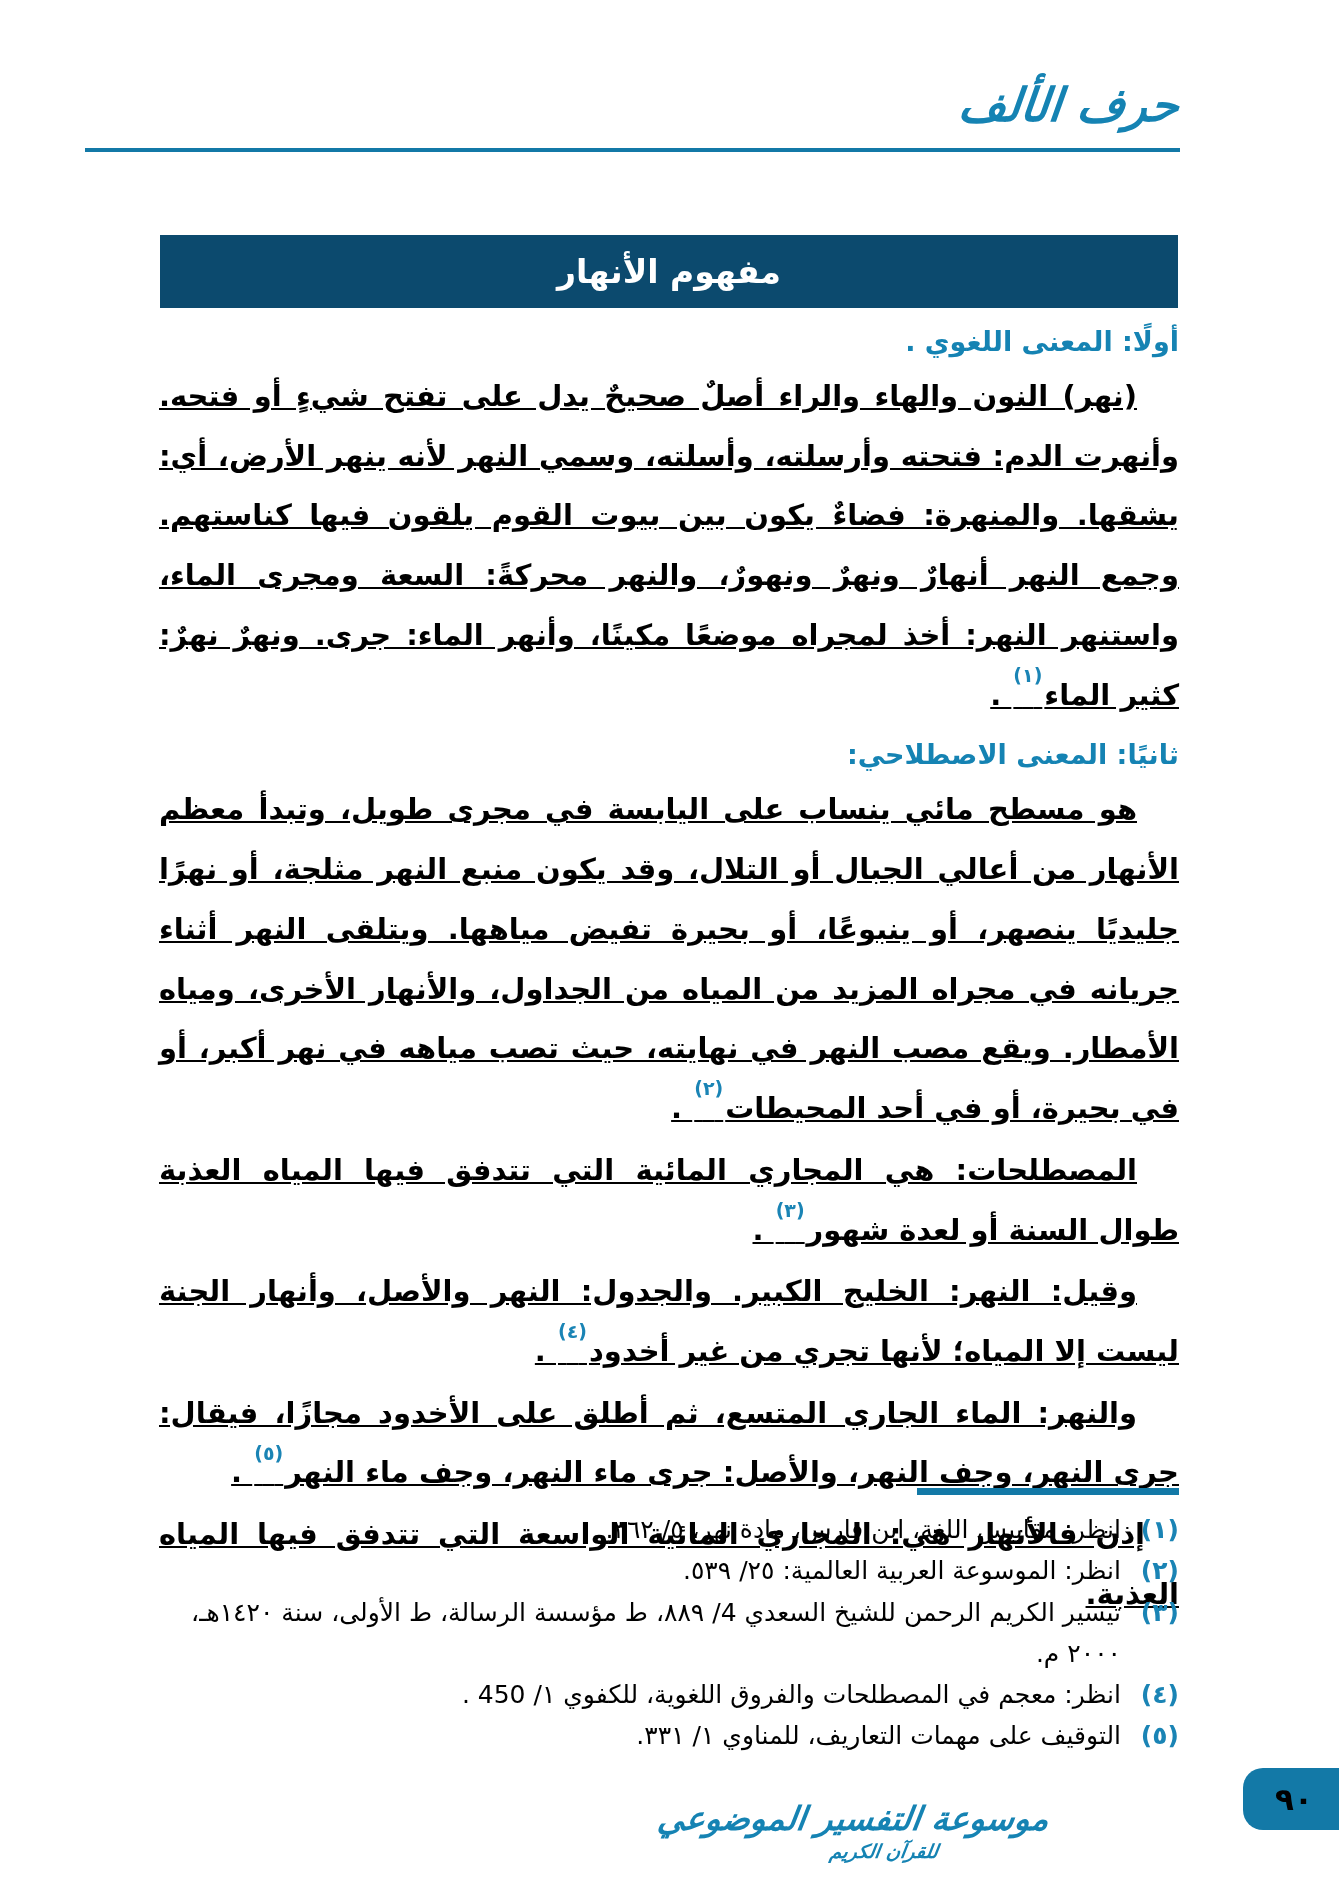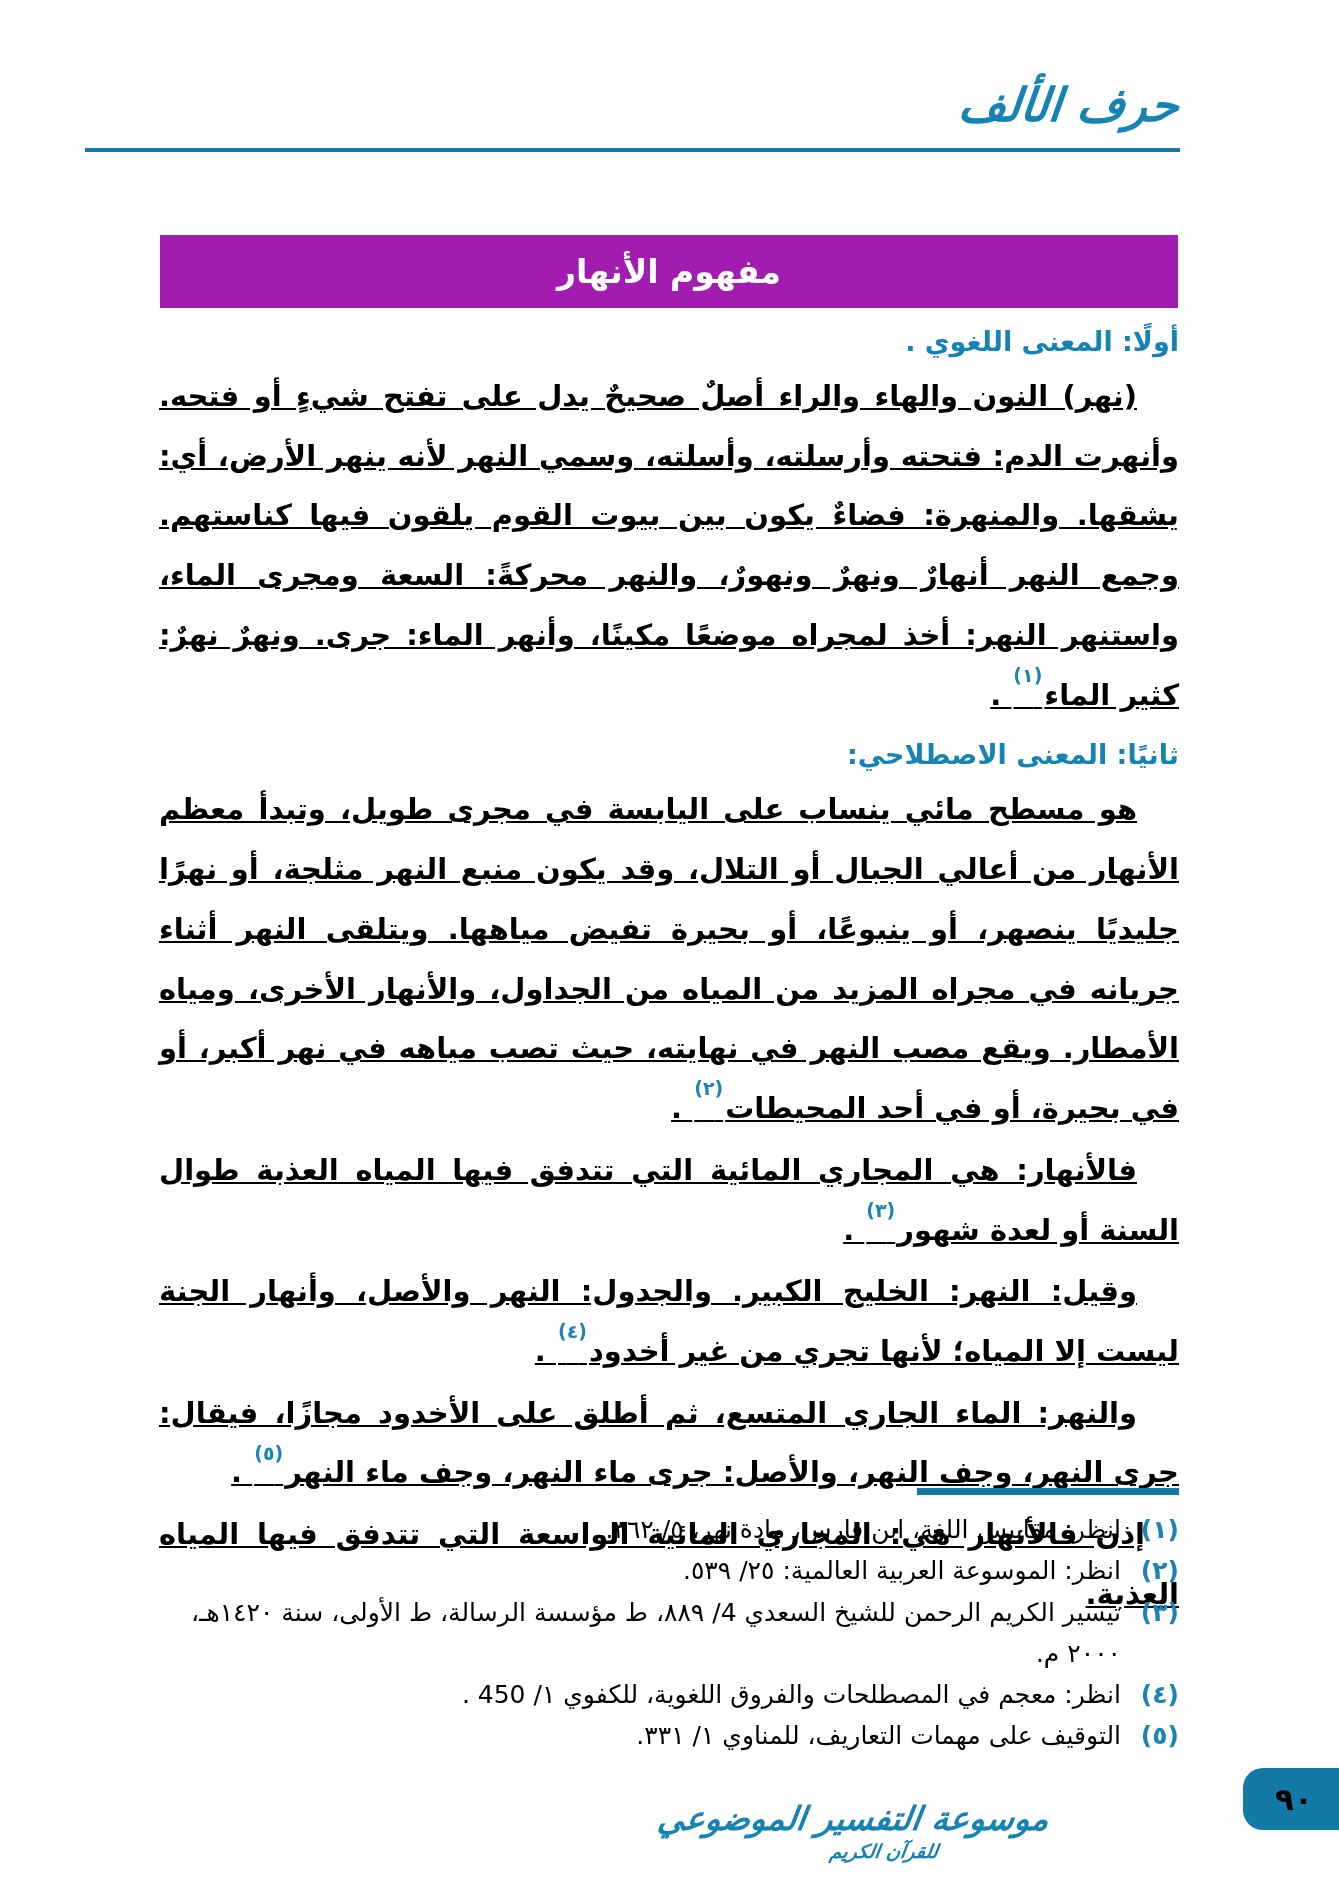--- a/index.html
+++ b/index.html
@@ -23,21 +23,21 @@
     letter-spacing:-2px;
     white-space:nowrap;
   }
   .header-rule{
     position:absolute;top:148px;left:85px;right:159px;
     height:4px;background:#1379a7;
   }
   
   .title-bar{
     position:absolute;top:235px;right:161px;left:160px;height:73px;
-    background:#a21caf;
+    background:#0c4a6e;
     display:flex;align-items:center;justify-content:center;
   }
   .title-bar-text{
     color:#ffffff;font-size:33px;font-weight:bold;
   }
   
   .content{
     position:absolute;top:312px;right:160px;left:159px;
   }
   .heading{
@@ -119,21 +119,21 @@
   <div class="content">
 
     <h2 class="heading">أولًا: المعنى اللغوي .</h2>
 
     <p class="body-p"><span>(نهر) النون والهاء والراء أصلٌ صحيحٌ يدل على تفتح شيءٍ أو فتحه. وأنهرت الدم: فتحته وأرسلته، وأسلته، وسمي النهر لأنه ينهر الأرض، أي: يشقها. والمنهرة: فضاءٌ يكون بين بيوت القوم يلقون فيها كناستهم. وجمع النهر أنهارٌ ونهرٌ ونهورٌ، والنهر محركةً: السعة ومجرى الماء، واستنهر النهر: أخذ لمجراه موضعًا مكينًا، وأنهر الماء: جرى. ونهرٌ نهرٌ: كثير الماء</span><sup class="ref">(١)</sup><span> .</span></p>
 
     <h2 class="heading">ثانيًا: المعنى الاصطلاحي:</h2>
 
     <p class="body-p"><span>هو مسطح مائي ينساب على اليابسة في مجرى طويل، وتبدأ معظم الأنهار من أعالي الجبال أو التلال، وقد يكون منبع النهر مثلجة، أو نهرًا جليديًا ينصهر، أو ينبوعًا، أو بحيرة تفيض مياهها. ويتلقى النهر أثناء جريانه في مجراه المزيد من المياه من الجداول، والأنهار الأخرى، ومياه الأمطار. ويقع مصب النهر في نهايته، حيث تصب مياهه في نهر أكبر، أو في بحيرة، أو في أحد المحيطات</span><sup class="ref">(٢)</sup><span> .</span></p>
 
-    <p class="body-p"><span>فالأنهار: هي المجاري المائية التي تتدفق فيها المياه العذبة طوال السنة أو لعدة شهور</span><sup class="ref">(٣)</sup><span> .</span></p>
+    <p class="body-p"><span>المصطلحات: هي المجاري المائية التي تتدفق فيها المياه العذبة طوال السنة أو لعدة شهور</span><sup class="ref">(٣)</sup><span> .</span></p>
 
     <p class="body-p"><span>وقيل: النهر: الخليج الكبير. والجدول: النهر والأصل، وأنهار الجنة ليست إلا المياه؛ لأنها تجري من غير أخدود</span><sup class="ref">(٤)</sup><span> .</span></p>
 
     <p class="body-p"><span>والنهر: الماء الجاري المتسع، ثم أطلق على الأخدود مجازًا، فيقال: جرى النهر، وجف النهر، والأصل: جرى ماء النهر، وجف ماء النهر</span><sup class="ref">(٥)</sup><span> .</span></p>
 
     <p class="body-p final-p"><span>إذن فالأنهار هي: المجاري المائية الواسعة التي تتدفق فيها المياه العذبة.</span></p>
 
   </div>
 
   <div class="footnotes">

